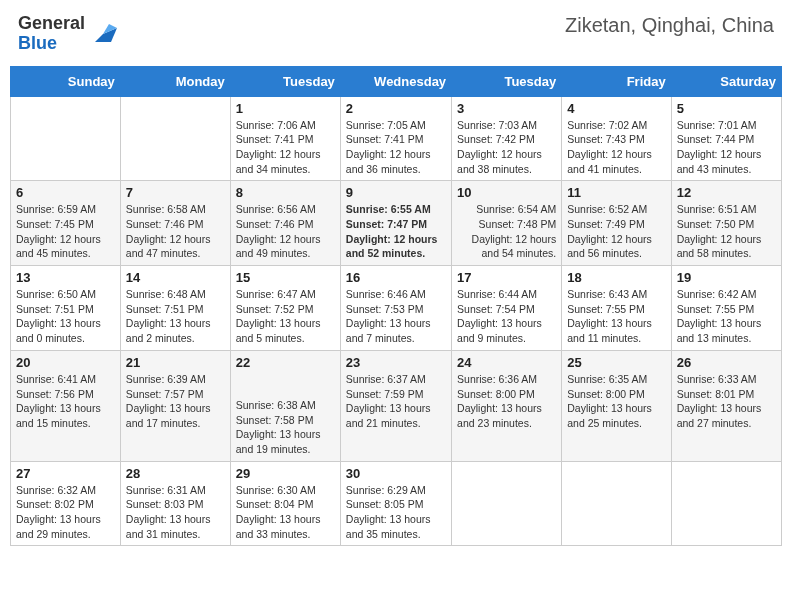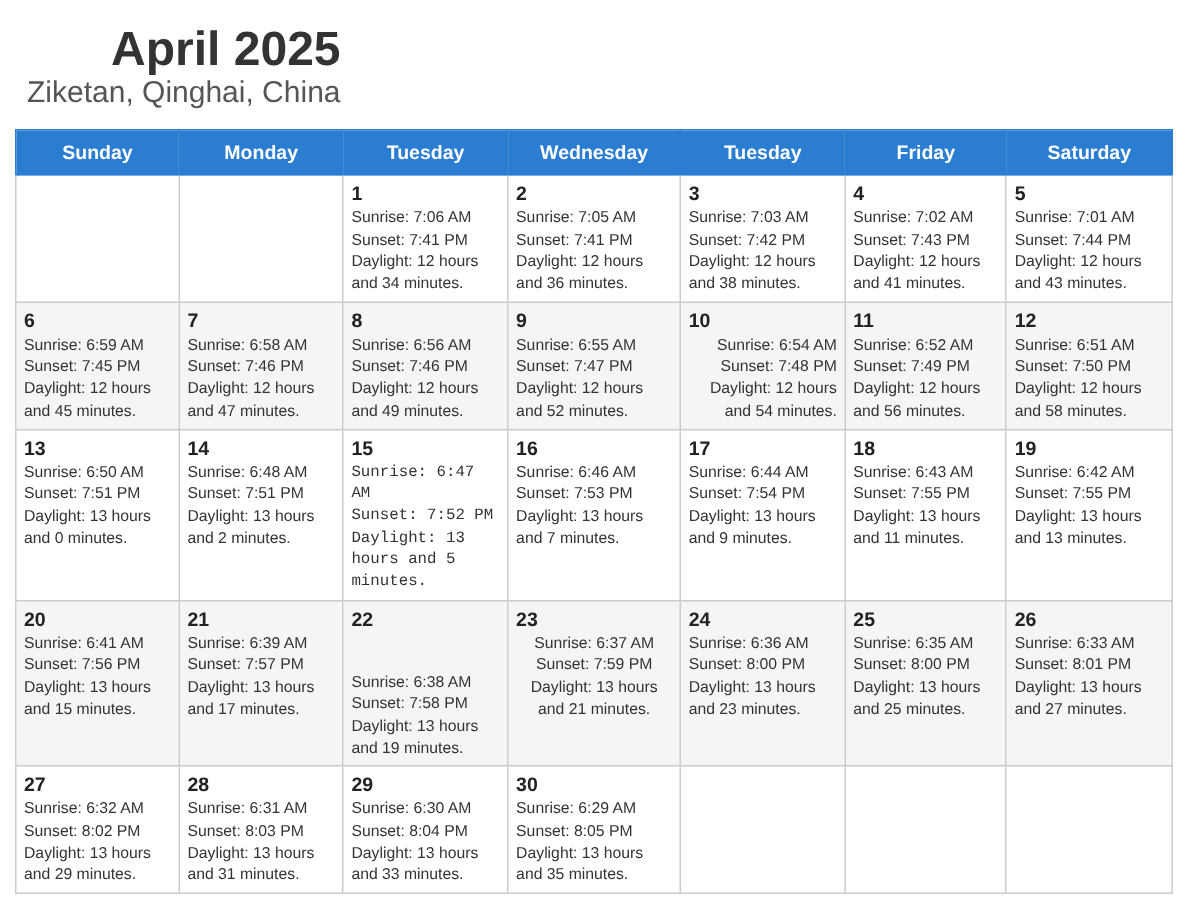--- a/index.html
+++ b/index.html
@@ -48,22 +48,22 @@
     .calendar {
       width: 100%;
       border-collapse: collapse;
       border: 1px solid #ccc;
     }
     .calendar th {
       background-color: #2a7dd1;
       color: #fff;
       font-size: 13px;
       font-weight: bold;
-      padding: 7px 21px;
-      text-align: center;
+      padding: 7px 5px;
+      text-align: right;
       border: 1px solid #2a7dd1;
     }
     .calendar td {
       vertical-align: top;
       border: 1px solid #ccc;
       padding: 4px 5px;
       font-size: 10.5px;
       width: 113px;
       min-height: 80px;
       background: #fff;
@@ -87,22 +87,33 @@
       line-height: 1.4;
     }
     .empty-cell {
       background: #fff !important;
     }
   </style>
 </head>
 <body>
 
 <div class="header-area">
+  <div class="logo">
+    <div>
+      <div class="logo-text">
+        <span class="logo-general">General</span><br>
+        <span class="logo-blue">Blue</span>
+      </div>
+    </div>
+    <svg class="logo-icon" viewBox="0 0 28 28">
+      <polygon points="6,22 22,22 28,8 14,14" fill="#1a6bbf"></polygon>
+      <polygon points="14,14 28,8 20,4" fill="#5aaaf0"></polygon>
+    </svg>
+  </div>
   <div class="title-area">
-    <div class="month-title">April 2025</div>
     <div class="location-title">Ziketan, Qinghai, China</div>
   </div>
 </div>
 
 <table class="calendar">
   <thead>
     <tr>
     <th>Sunday</th>
         <th>Monday</th>
         <th>Tuesday</th>
@@ -161,21 +172,21 @@
 Daylight: 12 hours and 47 minutes.</div>
         </td>
         <td>
           <span class="day-number">8</span>
           <div class="day-info" style="white-space: pre-line;">Sunrise: 6:56 AM
 Sunset: 7:46 PM
 Daylight: 12 hours and 49 minutes.</div>
         </td>
         <td>
           <span class="day-number">9</span>
-          <div class="day-info" style="white-space: pre-line;">Sunrise: 6:55 AM
+          <div class="day-info" style="white-space: pre-line; font-weight: bold;">Sunrise: 6:55 AM
 Sunset: 7:47 PM
 Daylight: 12 hours and 52 minutes.</div>
         </td>
         <td>
           <span class="day-number">10</span>
           <div class="day-info" style="white-space: pre-line; text-align: right;">Sunrise: 6:54 AM
 Sunset: 7:48 PM
 Daylight: 12 hours and 54 minutes.</div>
         </td>
         <td>
@@ -199,21 +210,21 @@
 Daylight: 13 hours and 0 minutes.</div>
         </td>
         <td>
           <span class="day-number">14</span>
           <div class="day-info" style="white-space: pre-line;">Sunrise: 6:48 AM
 Sunset: 7:51 PM
 Daylight: 13 hours and 2 minutes.</div>
         </td>
         <td>
           <span class="day-number">15</span>
-          <div class="day-info" style="white-space: pre-line; font-family: Liberation Mono, monospace;">Sunrise: 6:47 AM
+          <div class="day-info" style="white-space: pre-line;">Sunrise: 6:47 AM
 Sunset: 7:52 PM
 Daylight: 13 hours and 5 minutes.</div>
         </td>
         <td>
           <span class="day-number">16</span>
           <div class="day-info" style="white-space: pre-line;">Sunrise: 6:46 AM
 Sunset: 7:53 PM
 Daylight: 13 hours and 7 minutes.</div>
         </td>
         <td>
@@ -249,21 +260,21 @@
 Daylight: 13 hours and 17 minutes.</div>
         </td>
         <td>
           <span class="day-number">22</span>
           <div class="day-info" style="white-space: pre-line; margin-top: 28px;">Sunrise: 6:38 AM
 Sunset: 7:58 PM
 Daylight: 13 hours and 19 minutes.</div>
         </td>
         <td>
           <span class="day-number">23</span>
-          <div class="day-info" style="white-space: pre-line; text-align: center;">Sunrise: 6:37 AM
+          <div class="day-info" style="white-space: pre-line;">Sunrise: 6:37 AM
 Sunset: 7:59 PM
 Daylight: 13 hours and 21 minutes.</div>
         </td>
         <td>
           <span class="day-number">24</span>
           <div class="day-info" style="white-space: pre-line;">Sunrise: 6:36 AM
 Sunset: 8:00 PM
 Daylight: 13 hours and 23 minutes.</div>
         </td>
         <td>

